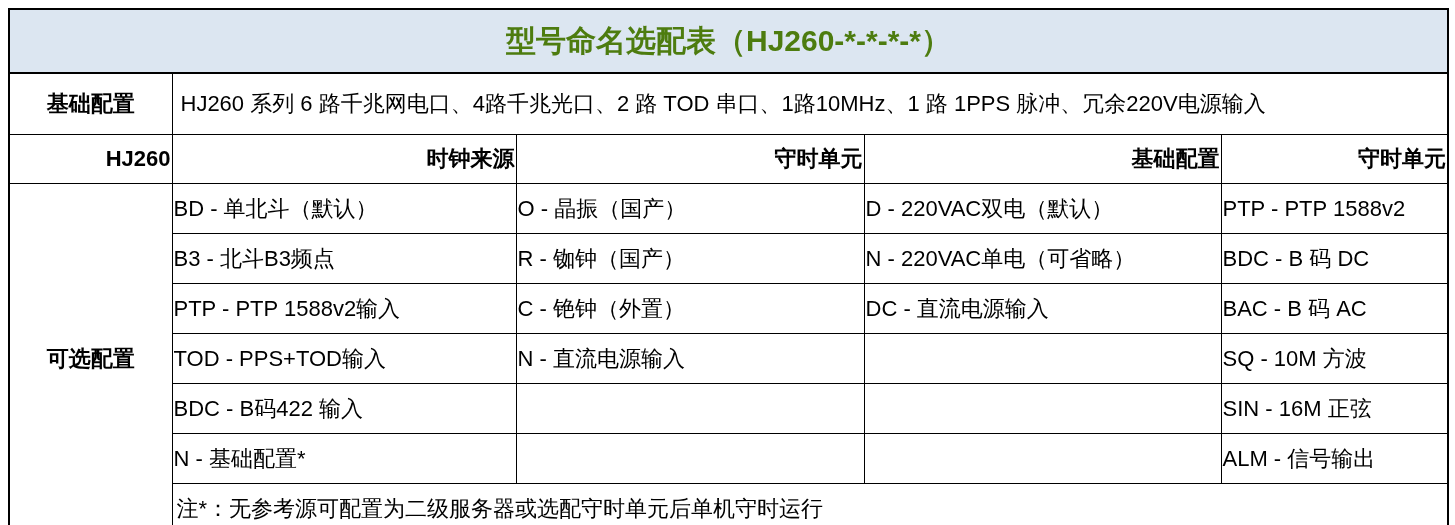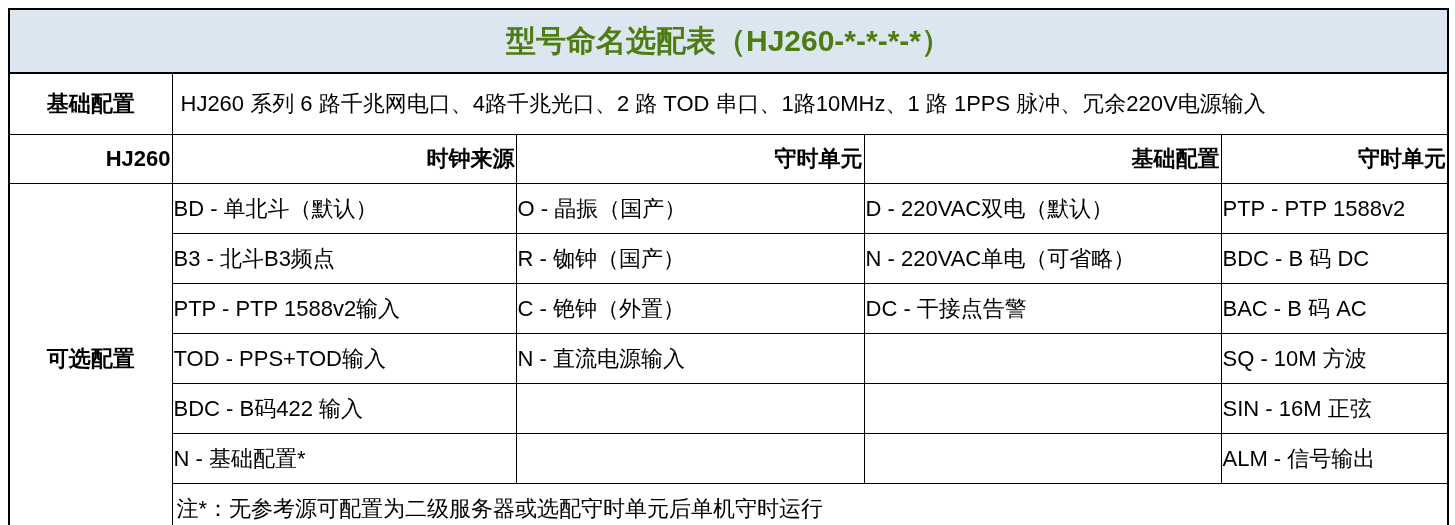--- a/index.html
+++ b/index.html
@@ -108,21 +108,21 @@
     <tr class="data-row">
       <td class="opt">B3 - 北斗B3频点</td>
       <td class="opt">R - 铷钟（国产）</td>
       <td class="opt">N - 220VAC单电（可省略）</td>
       <td class="opt">BDC - B 码 DC</td>
     </tr>
 
     <tr class="data-row">
       <td class="opt">PTP - PTP 1588v2输入</td>
       <td class="opt">C - 铯钟（外置）</td>
-      <td class="opt">DC - 干接点告警</td>
+      <td class="opt">DC - 直流电源输入</td>
       <td class="opt">BAC - B 码 AC</td>
     </tr>
 
     <tr class="data-row">
       <td class="opt">TOD - PPS+TOD输入</td>
       <td class="opt">N - 直流电源输入</td>
       <td class="opt"></td>
       <td class="opt">SQ - 10M 方波</td>
     </tr>
 

